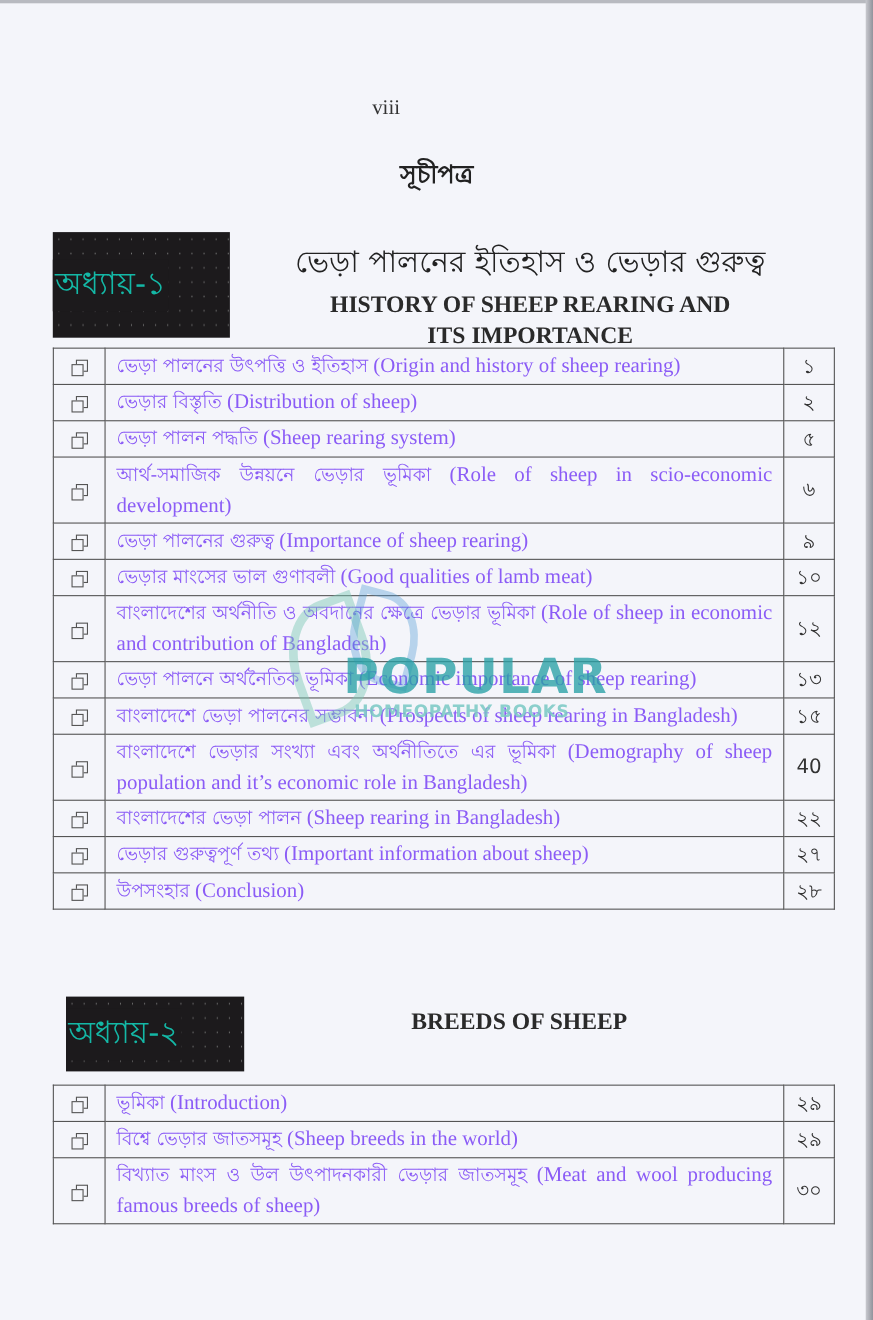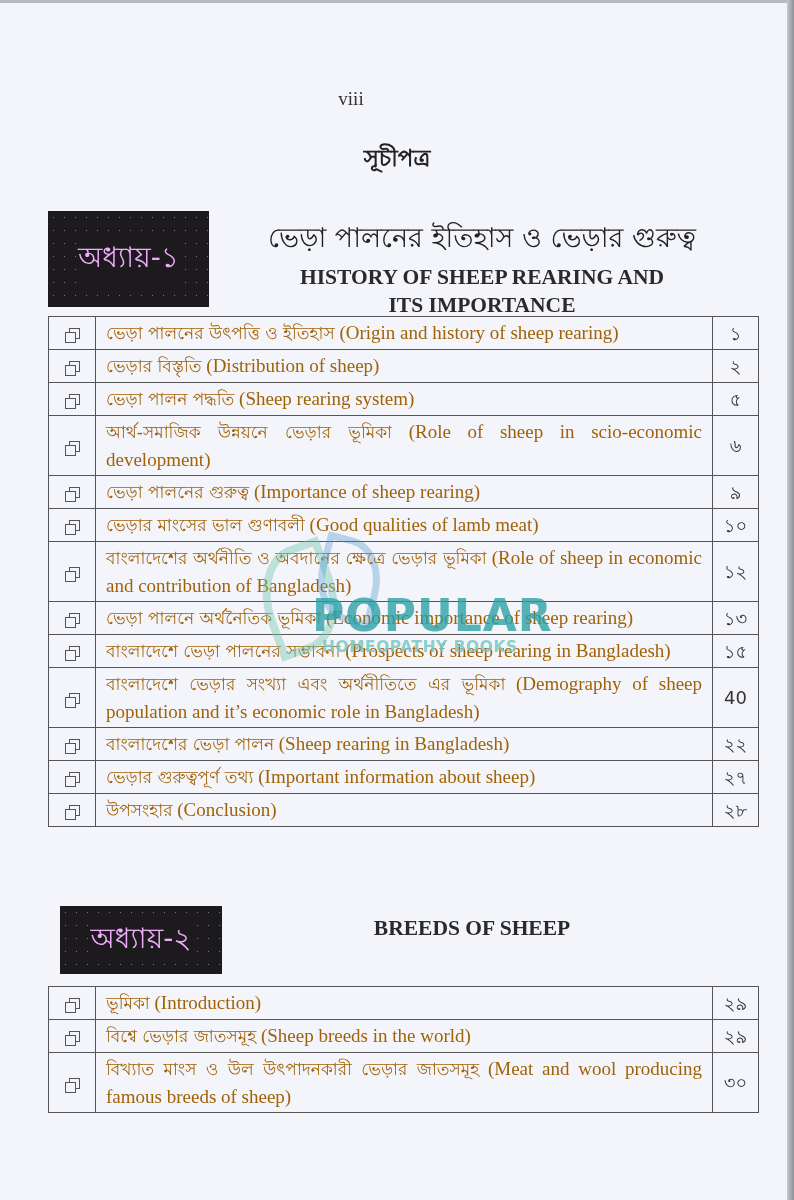--- a/index.html
+++ b/index.html
@@ -7,37 +7,37 @@
     width:794px; height:1200px; overflow:hidden; position:relative;
     background:#f4f5fa;
     font-family:"Liberation Serif", "DejaVu Serif", serif;
     color:#2a2a2a;
   }
   .edge-right { position:absolute; right:0; top:0; width:7px; height:1200px; background:linear-gradient(90deg,#c8c9cf,#8e9098); }
   .edge-top { position:absolute; left:0; top:0; width:794px; height:3px; background:#b8bac0; }
   .page-num { position:absolute; top:88px; left:0; width:702px; text-align:center; font-size:19px; color:#333; }
   .toc-title { position:absolute; top:140px; left:0; width:794px; text-align:center; font-size:23px; font-weight:bold; color:#222; font-family:"DejaVu Sans", sans-serif; }
   .chapter-box {
-    position:absolute; background:#1c1a1c; color:#f0abfc;
-    display:flex; align-items:center; justify-content:center;
+    position:absolute; background:#1c1a1c; color:#14b8a6;
+    display:flex; align-items:center; justify-content:flex-start;
     font-family:"DejaVu Sans", sans-serif; font-size:28px;
     background-image: radial-gradient(#7a7a7a 0.6px, transparent 0.8px);
     background-size: 11px 13px;
   }
   .chapter-box span { background:#1c1a1c; padding:0 2px; }
   .ch-head { position:absolute; text-align:center; }
   .ch-bn { font-family:"DejaVu Sans", sans-serif; font-size:27px; color:#222; white-space:nowrap; }
   .ch-en { font-weight:bold; font-size:21.5px; color:#2a2a2a; line-height:28px; }
   table.toc {
     position:absolute; left:48px; width:711px; border-collapse:collapse;
     font-size:19px; line-height:27px;
   }
   table.toc td { border:1.5px solid #555; vertical-align:middle; }
   td.icon-cell { width:46px; text-align:center; padding:0; }
-  td.text-cell { padding:2px 10px 2px 10px; text-align:justify; color:#a16207; }
+  td.text-cell { padding:2px 10px 2px 10px; text-align:justify; color:#8b5cf6; }
   td.page-cell { width:45px; text-align:center; padding:0; font-family:"DejaVu Sans", sans-serif; font-size:18px; color:#333; }
   .bn { font-family:"DejaVu Sans", sans-serif; font-size:17px; }
   .copy-icon { display:inline-block; position:relative; width:14px; height:14px; vertical-align:middle; }
   .copy-icon:before, .copy-icon:after { content:""; position:absolute; border:1.3px solid #555; width:9px; height:9px; background:#f4f5fa; }
   .copy-icon:before { left:4px; top:0; }
   .copy-icon:after { left:0; top:4px; }
   .watermark { position:absolute; left:232px; top:546px; width:330px; height:120px; pointer-events:none; }
   .wm-text1 { position:absolute; left:80px; top:28px; font-family:"DejaVu Sans", sans-serif; font-weight:bold; font-size:44px; color:rgba(40,160,165,0.78); letter-spacing:1px;margin-top:16px; }
   .wm-text2 { position:absolute; left:90px; top:92px; font-family:"DejaVu Sans", sans-serif; font-weight:bold; font-size:15.5px; color:rgba(120,200,195,0.85); letter-spacing:0.5px; }
   .wm-leaf1 { position:absolute; left:30px; top:0px; width:60px; height:90px; border:8px solid rgba(120,200,180,0.45); border-radius:60% 0 60% 0; transform:rotate(-20deg); }

